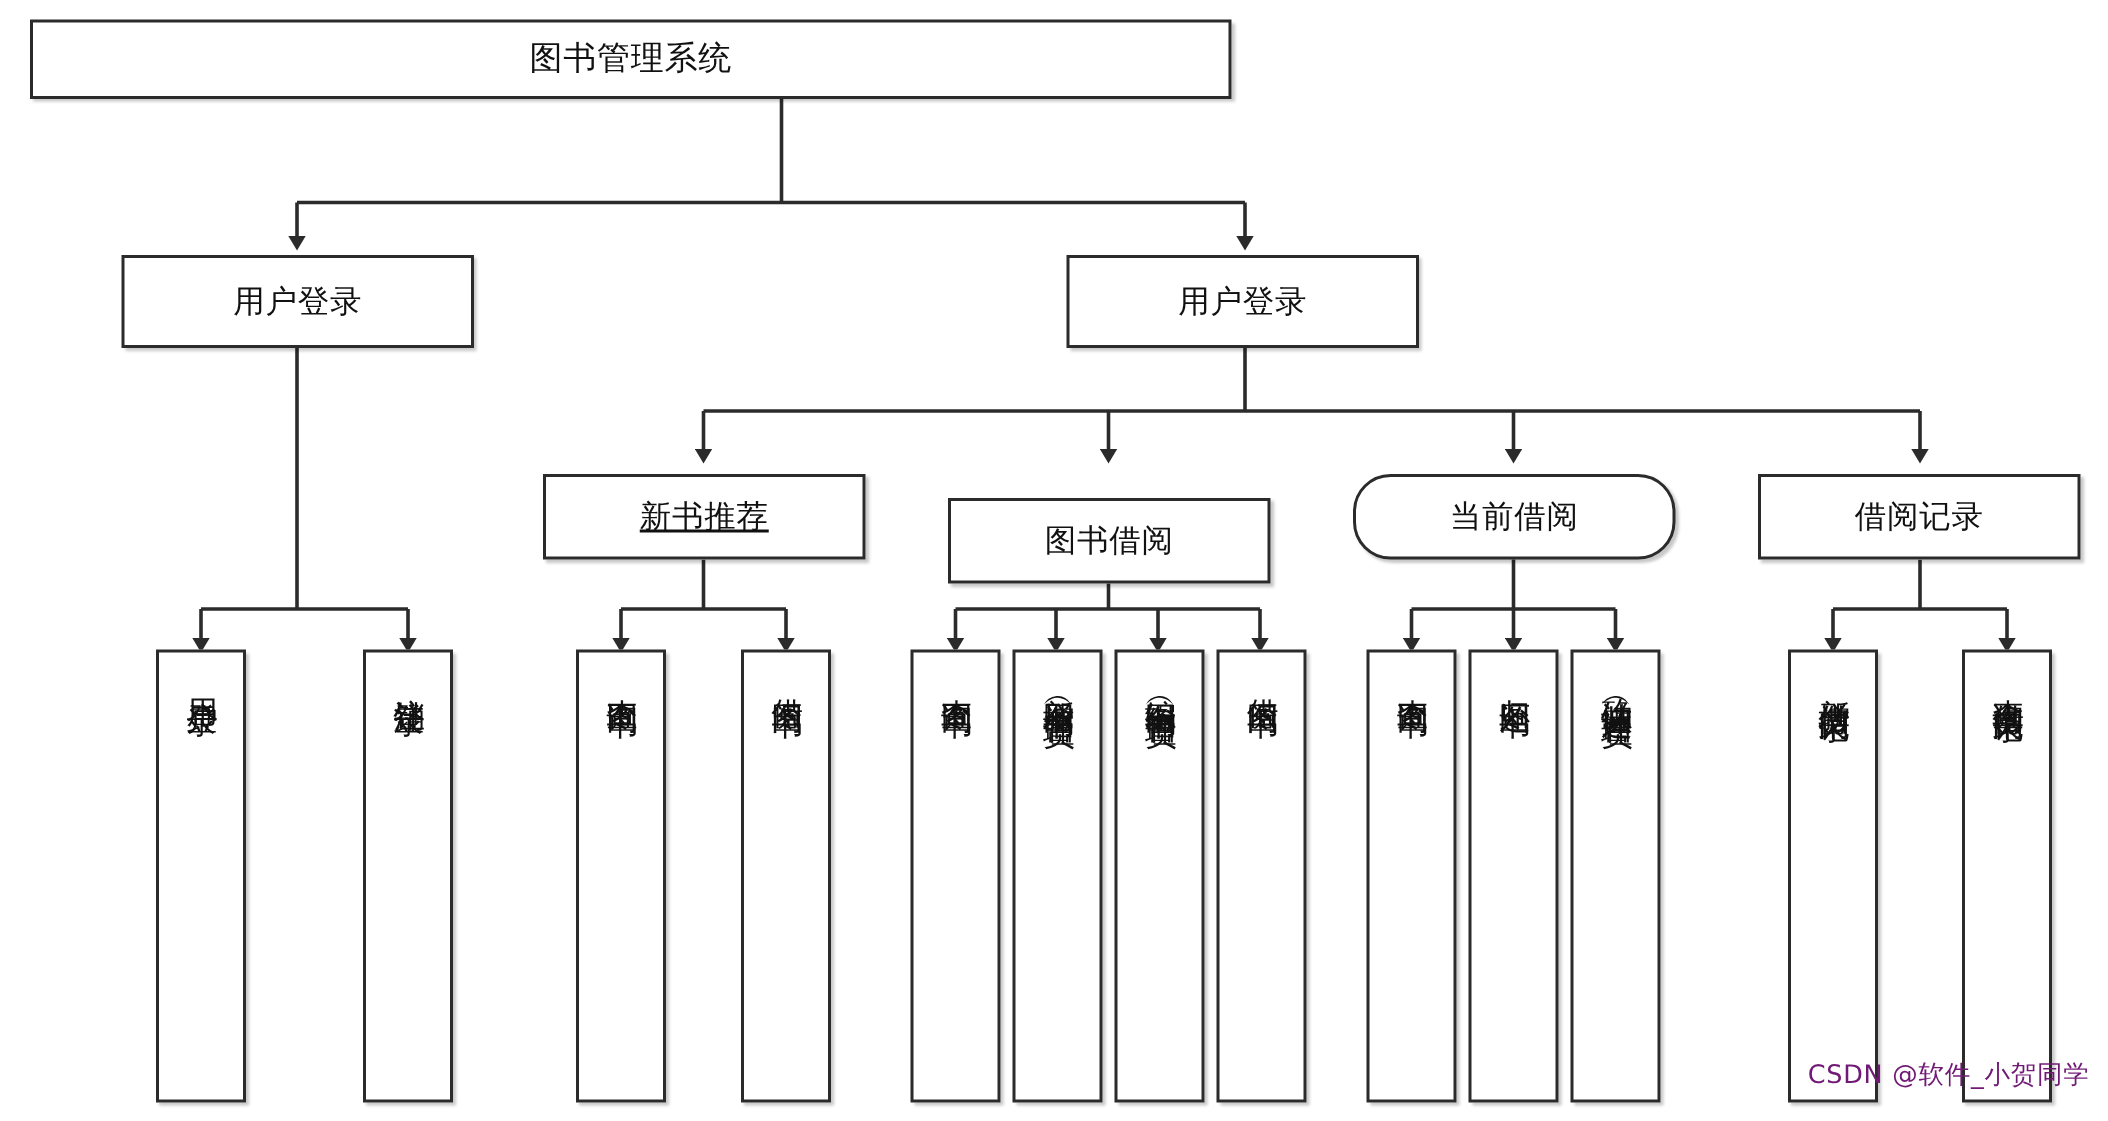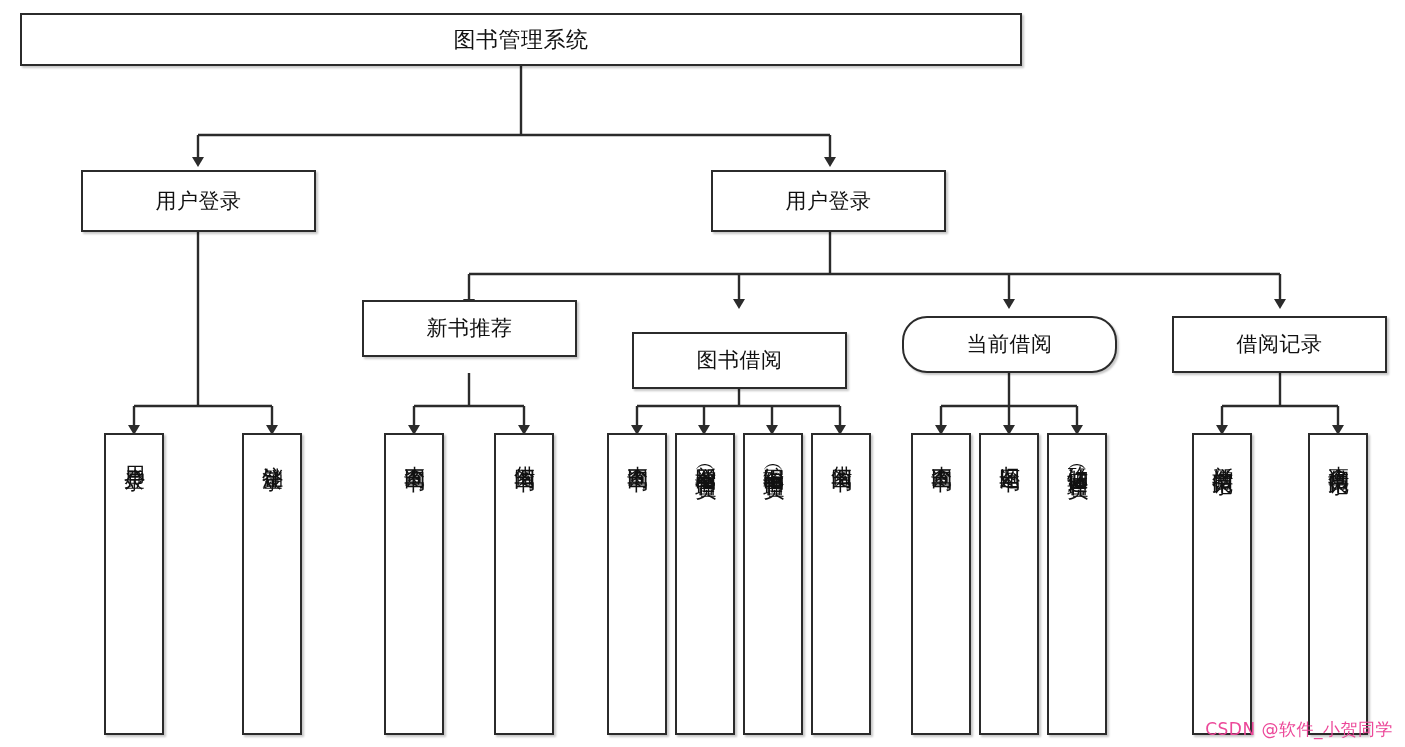--- a/index.html
+++ b/index.html
@@ -54,23 +54,23 @@
     writing-mode: vertical-rl;
     text-orientation: upright;
     font-size: 21px;
     line-height: 1.22;
     letter-spacing: 2px;
     white-space: nowrap;
   }
   .watermark {
     position: absolute;
     right: 12px;
-    bottom: 6px;
+    bottom: 19px;
     font-size: 17px;
-    color: #ec4899;
+    color: #701a75;
     letter-spacing: 0.5px;
     z-index: 3;
     white-space: nowrap;
   }
 </style>
 </head>
 <body>
 
 <div id="canvas">
 
@@ -117,32 +117,32 @@
       <path d="M1009,406 L1009,426" marker-end="url(#arrow)"></path>
       <path d="M1077,406 L1077,426" marker-end="url(#arrow)"></path>
 
       <path d="M1280,373 L1280,406"></path>
       <path d="M1222,406 L1338,406"></path>
       <path d="M1222,406 L1222,426" marker-end="url(#arrow)"></path>
       <path d="M1338,406 L1338,426" marker-end="url(#arrow)"></path>
     </g>
   </svg>
 
-  <div class="node root" style="left:20px; top:13px; width:1002px; height:53px;text-align:center;">
+  <div class="node root" style="left:20px; top:13px; width:801px; height:53px;text-align:center;">
     <span class="label">图书管理系统</span>
   </div>
 
   <div class="node" style="left:81px; top:170px; width:235px; height:62px;">
     <span class="label">用户登录</span>
   </div>
   <div class="node" style="left:711px; top:170px; width:235px; height:62px;">
     <span class="label">用户登录</span>
   </div>
 
-  <div class="node" style="left:362px; top:300px; width:215px; height:57px;">
+  <div class="node" style="left:362px; top:316px; width:215px; height:57px;text-decoration:underline;">
     <span class="label">新书推荐</span>
   </div>
   <div class="node" style="left:632px; top:332px; width:215px; height:57px;">
     <span class="label">图书借阅</span>
   </div>
   <div class="node" style="left:902px; top:316px; width:215px; height:57px;border-radius:25px;">
     <span class="label">当前借阅</span>
   </div>
   <div class="node" style="left:1172px; top:316px; width:215px; height:57px;align-items:center;">
     <span class="label">借阅记录</span>

